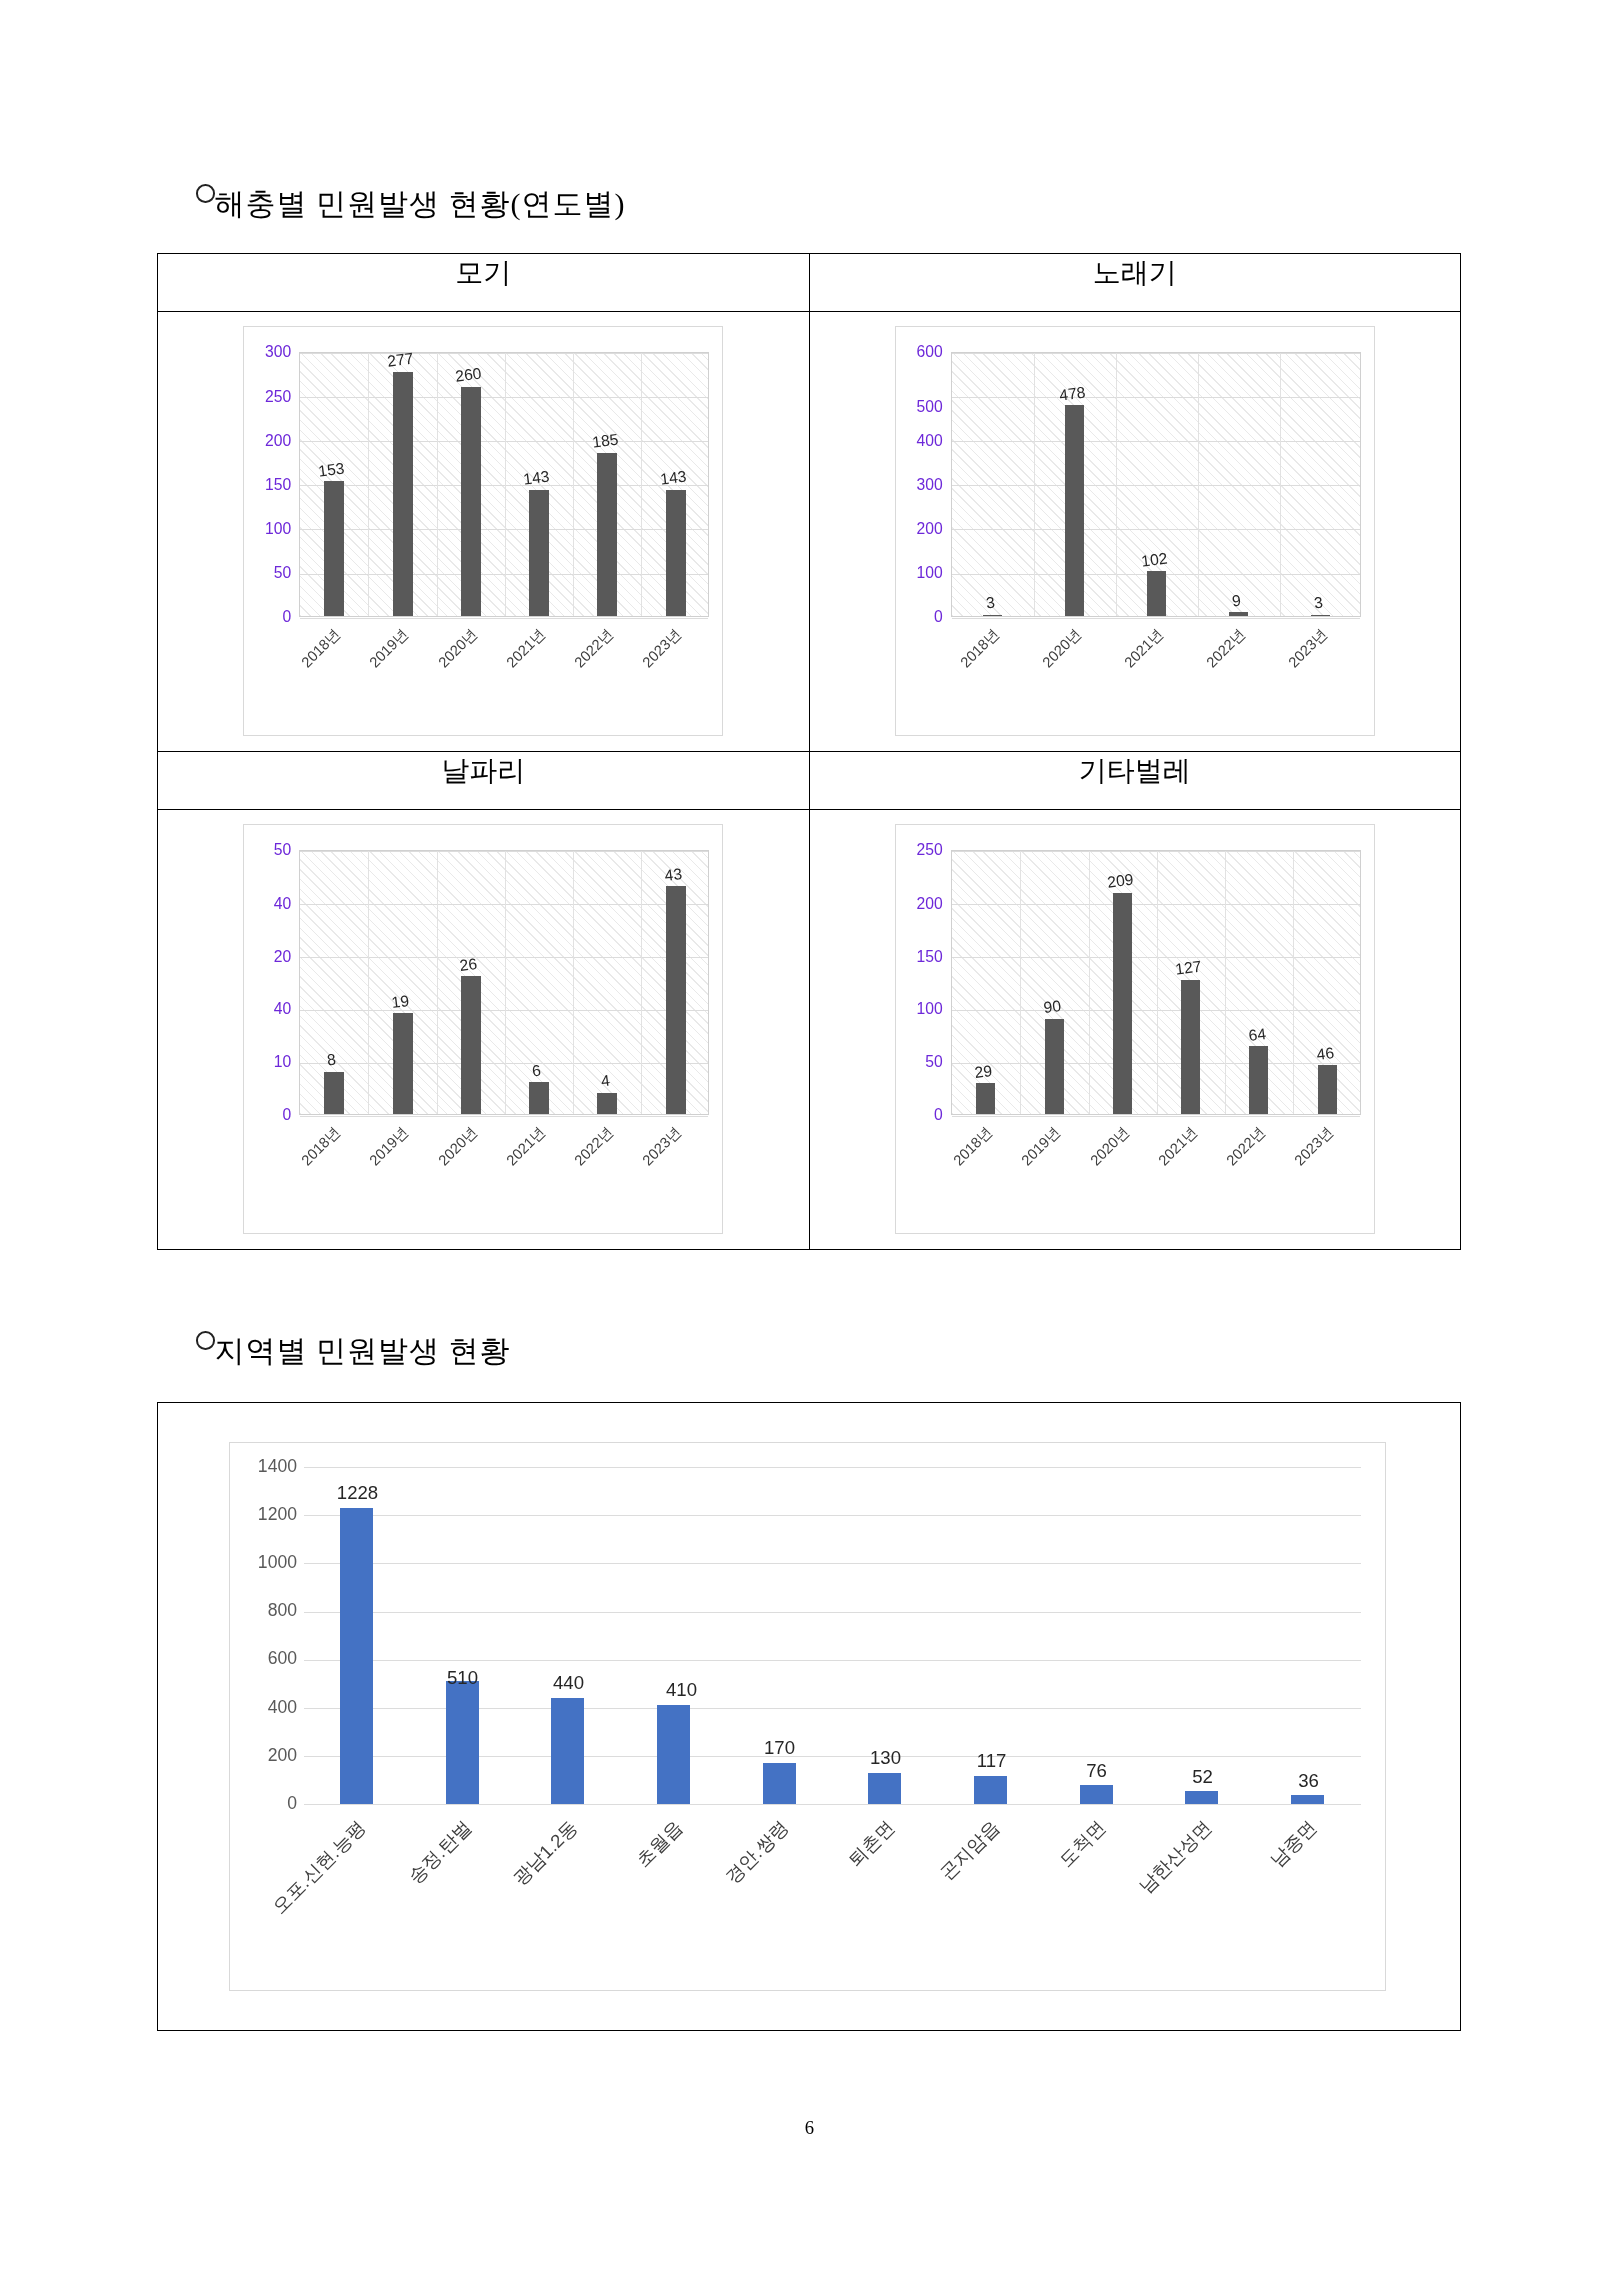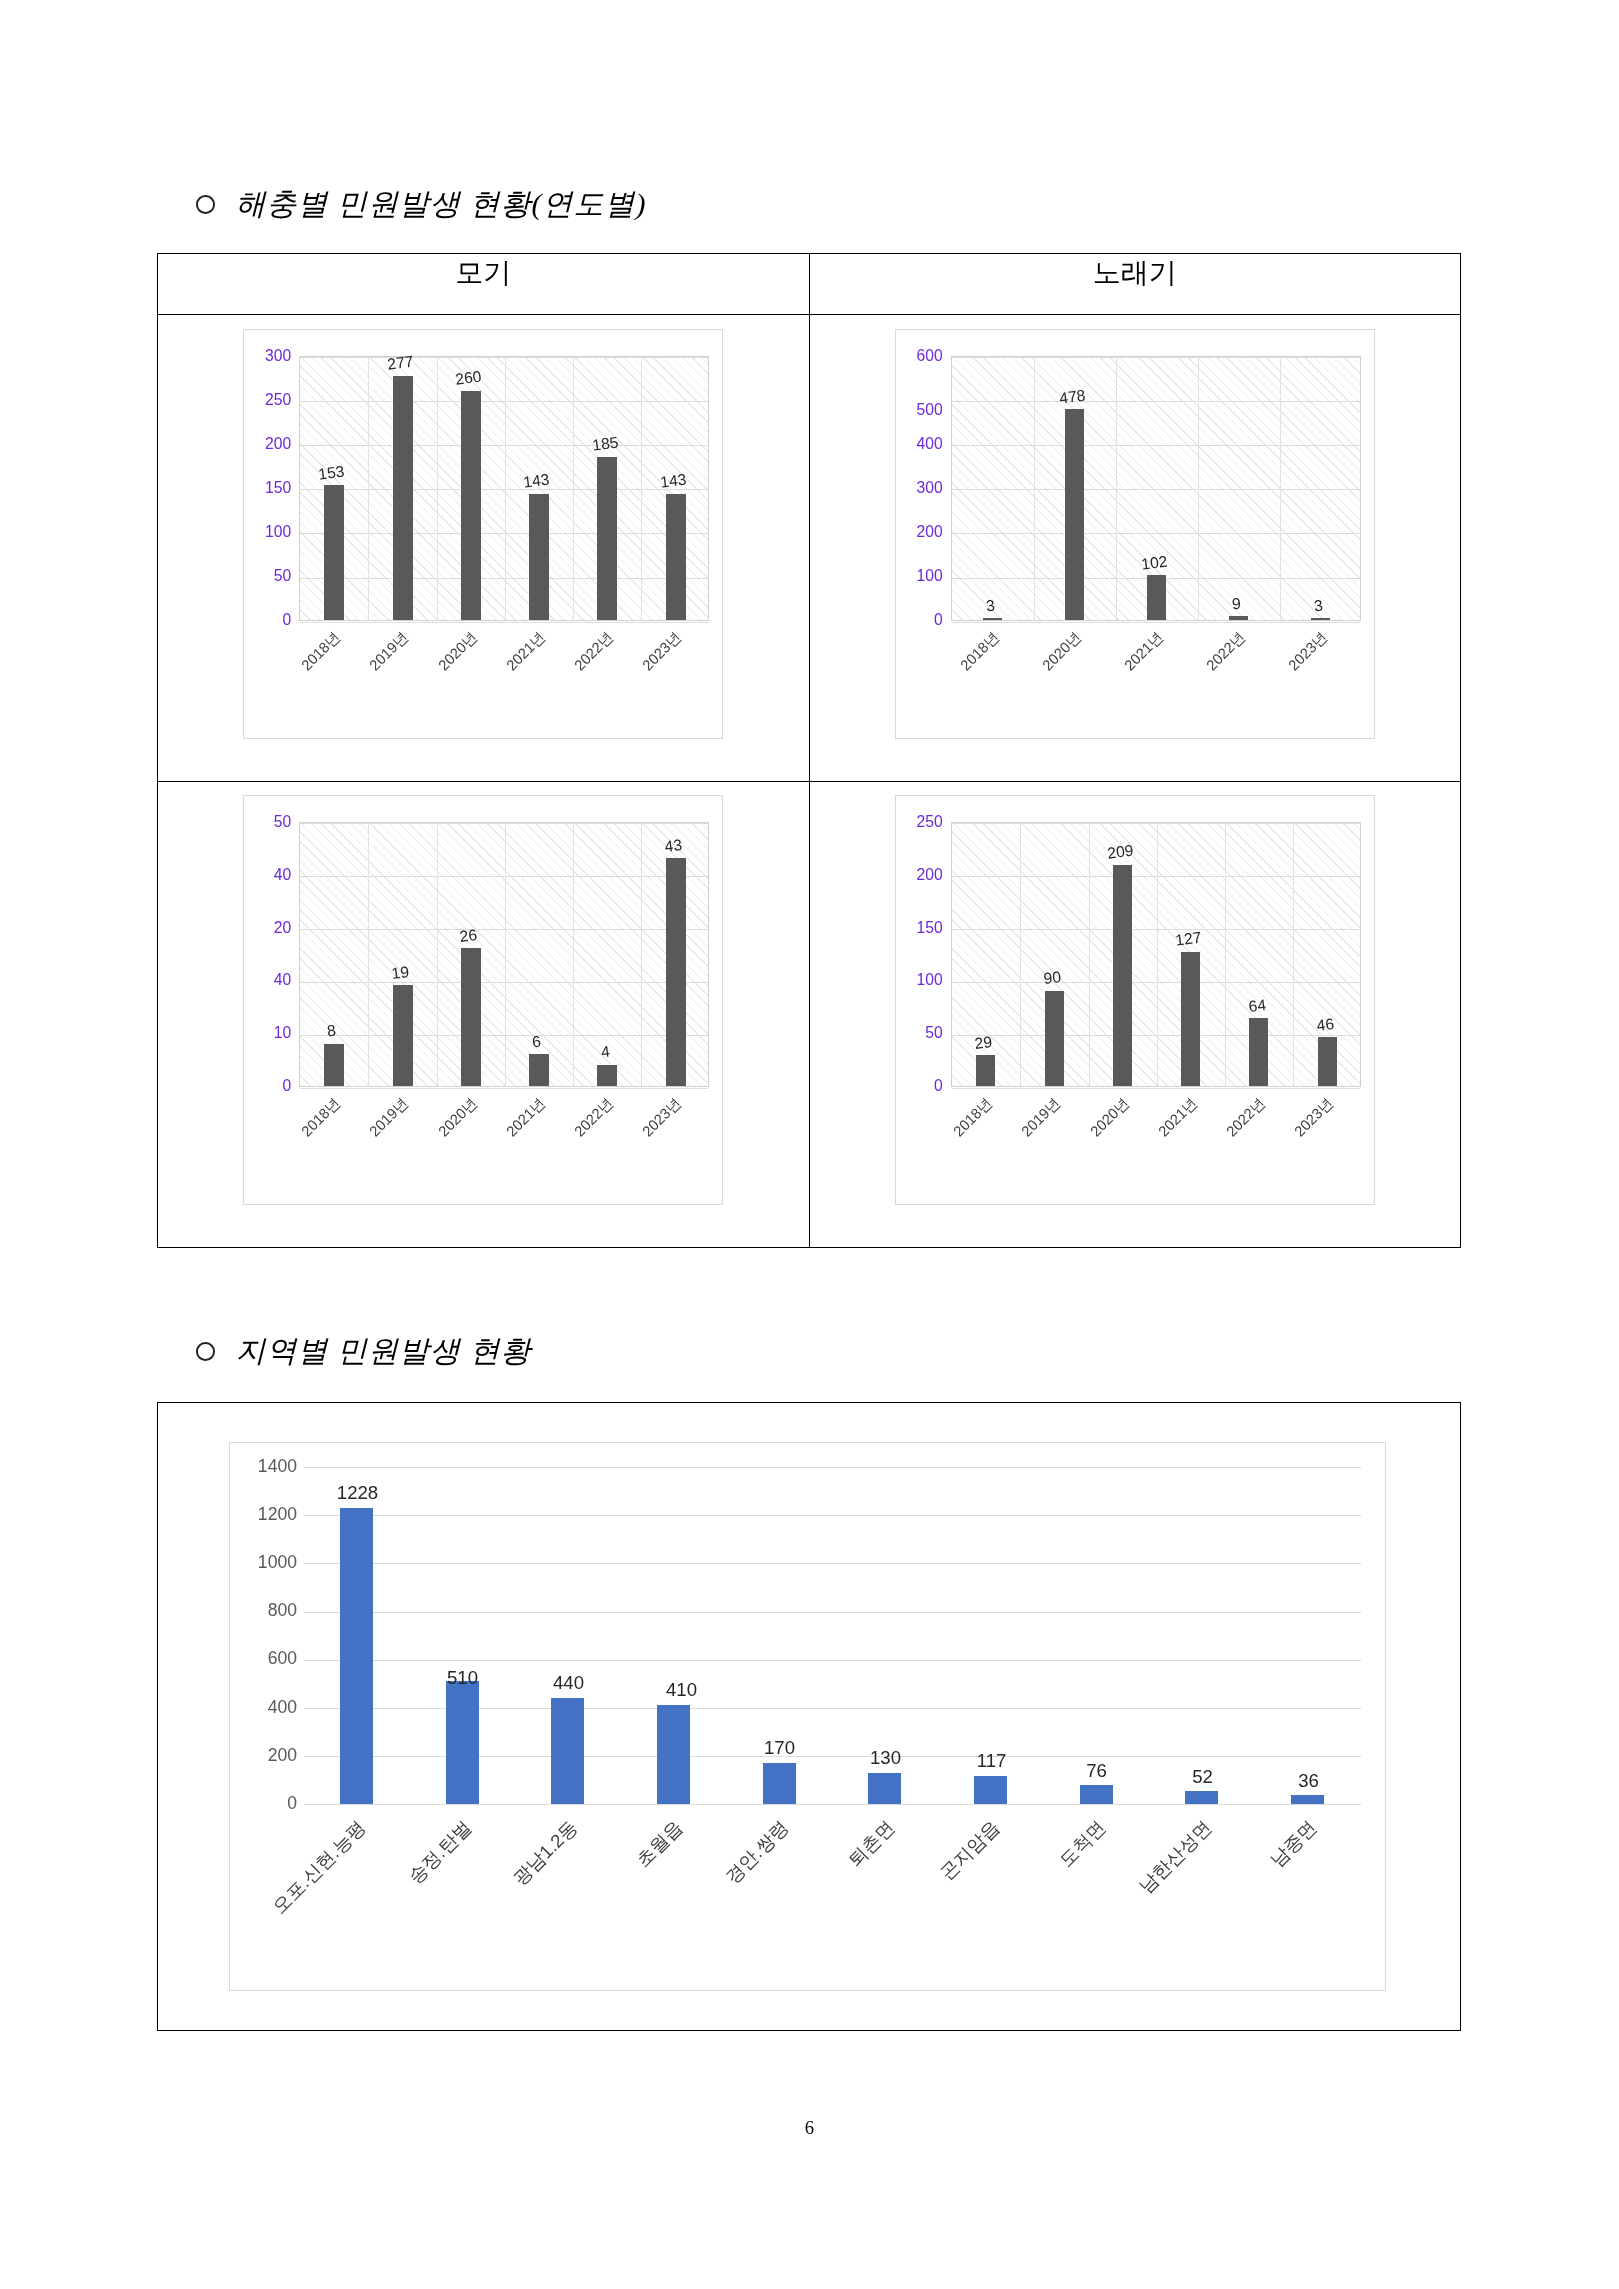--- a/index.html
+++ b/index.html
@@ -18,26 +18,24 @@
     position: relative;
     width: 1619px;
     height: 2290px;
     box-sizing: border-box;
   }
 
   
   .section-heading {
     position: absolute;
     display: flex;
-    align-items: center;
-    gap: 21px;
+    gap: 0;
     font-size: 30px;
     letter-spacing: 1px;
     white-space: nowrap;
-    font-style: italic;
   }
   .heading-bullet {
     display: inline-block;
     width: 18.6px;
     height: 18.6px;
     border: 2.5px solid #222;
     border-radius: 50%;
     box-sizing: border-box;
   }
   .heading-text { font-size: 30px; }
@@ -289,20 +287,24 @@
               <div class="bar-value" style="left: 238px; top: 224px; width: 43px; text-align: center;">102</div>
               <div class="cat-label" style="left: 258px; top: 298px; width: 108px; margin-left: -108px;">2021년</div>
               <div class="bar-value" style="left: 320px; top: 265px; width: 43px; text-align: center;">9</div>
               <div class="cat-label" style="left: 340px; top: 298px; width: 108px; margin-left: -108px;">2022년</div>
               <div class="bar-value" style="left: 402px; top: 267px; width: 43px; text-align: center;">3</div>
               <div class="cat-label" style="left: 422px; top: 298px; width: 108px; margin-left: -108px;">2023년</div>
             </div>
       </td>
     </tr>
     <tr>
+      <td class="pest-title">날파리</td>
+      <td class="pest-title">기타벌레</td>
+    </tr>
+    <tr>
       <td class="pest-cell">
         <div class="chart-box" id="chart-2" style="width:480px;height:410px;">
               <div class="plot-area hatch" style="left: 55px; top: 25.5px; width: 410px; height: 265px;">
                 <div class="gridline" style="top: 265px;"></div>
                 <div class="gridline" style="top: 212px;"></div>
                 <div class="gridline" style="top: 159px;"></div>
                 <div class="gridline" style="top: 106px;"></div>
                 <div class="gridline" style="top: 53px;"></div>
                 <div class="gridline" style="top: 0px;"></div>
                 <div class="vgrid" style="left: 68px;"></div>

